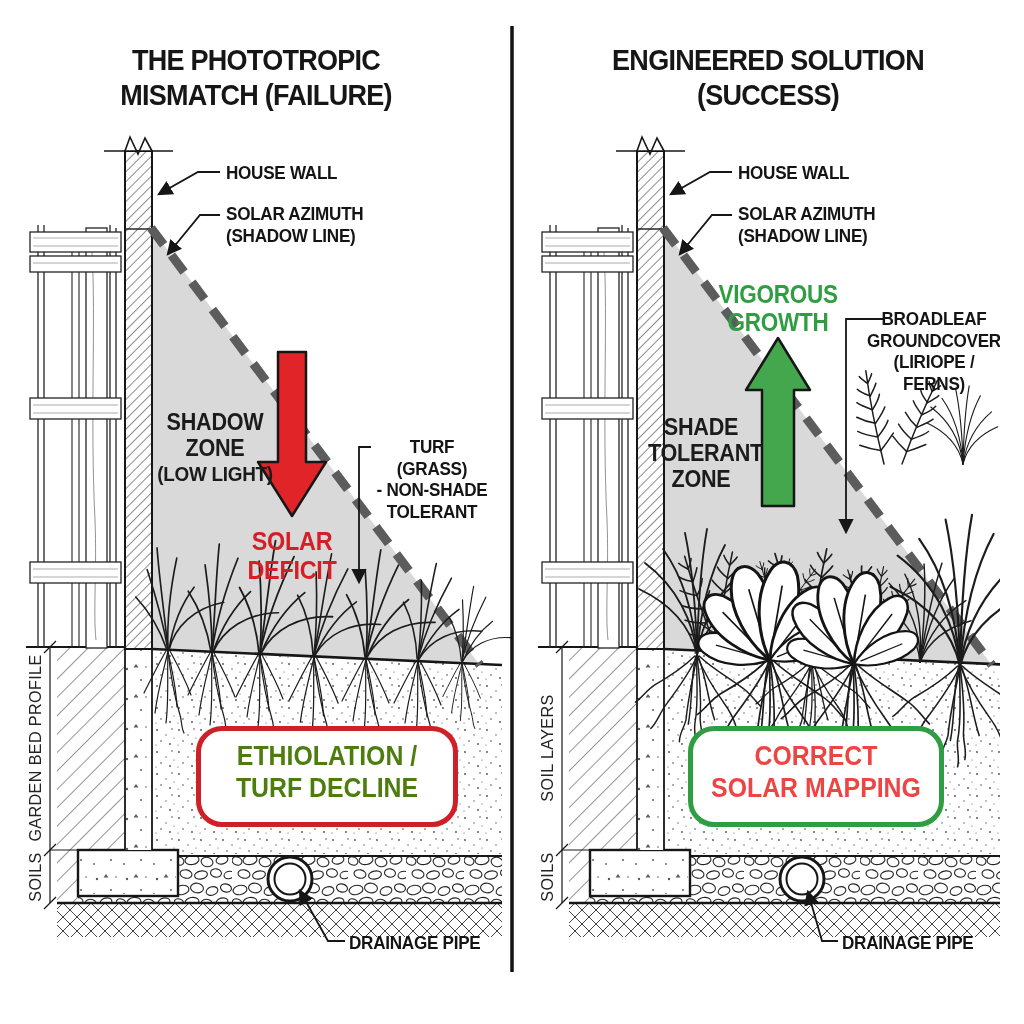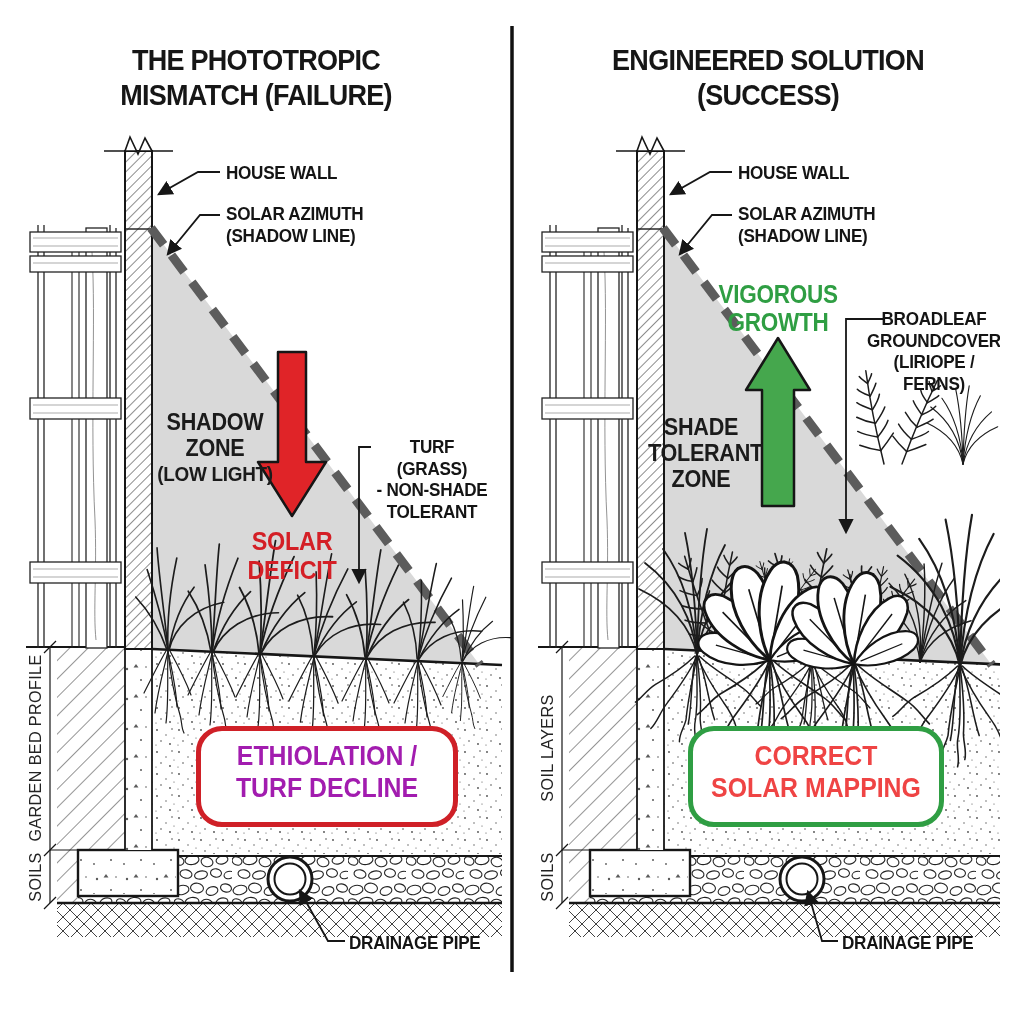--- a/index.html
+++ b/index.html
@@ -13,21 +13,21 @@
   .title{font-size:30px;line-height:35px;letter-spacing:-0.8px;color:#161616;}
   .small{font-size:19px;line-height:21.5px;}
   .zone{font-size:24px;line-height:26px;color:#1b1b1b;}
   .zone .paren{font-size:21px;}
   .caption{font-size:26px;line-height:29px;}
   .red{color:#d41f26;}
   .green{color:#2f9e43;}
   .outcome-box{position:absolute;border:5px solid;border-radius:26px;background:#fff;
                text-align:center;font-weight:bold;font-size:27px;line-height:32px;padding-top:9px;}
   .outcome-box .inner{transform:scaleX(0.92);transform-origin:center top;}
-  .box-red{border-color:#cf2027;color:#a21caf;}
+  .box-red{border-color:#cf2027;color:#4d7c0f;}
   .box-green{border-color:#2f9e43;color:#ef4444;}
   .vert{position:absolute;font-size:17px;font-weight:normal;letter-spacing:0.4px;
         white-space:nowrap;color:#222;}
 </style>
 </head>
 <body>
 
 <div class="canvas">
 
 <svg width="1024" height="1024" viewBox="0 0 1024 1024">

